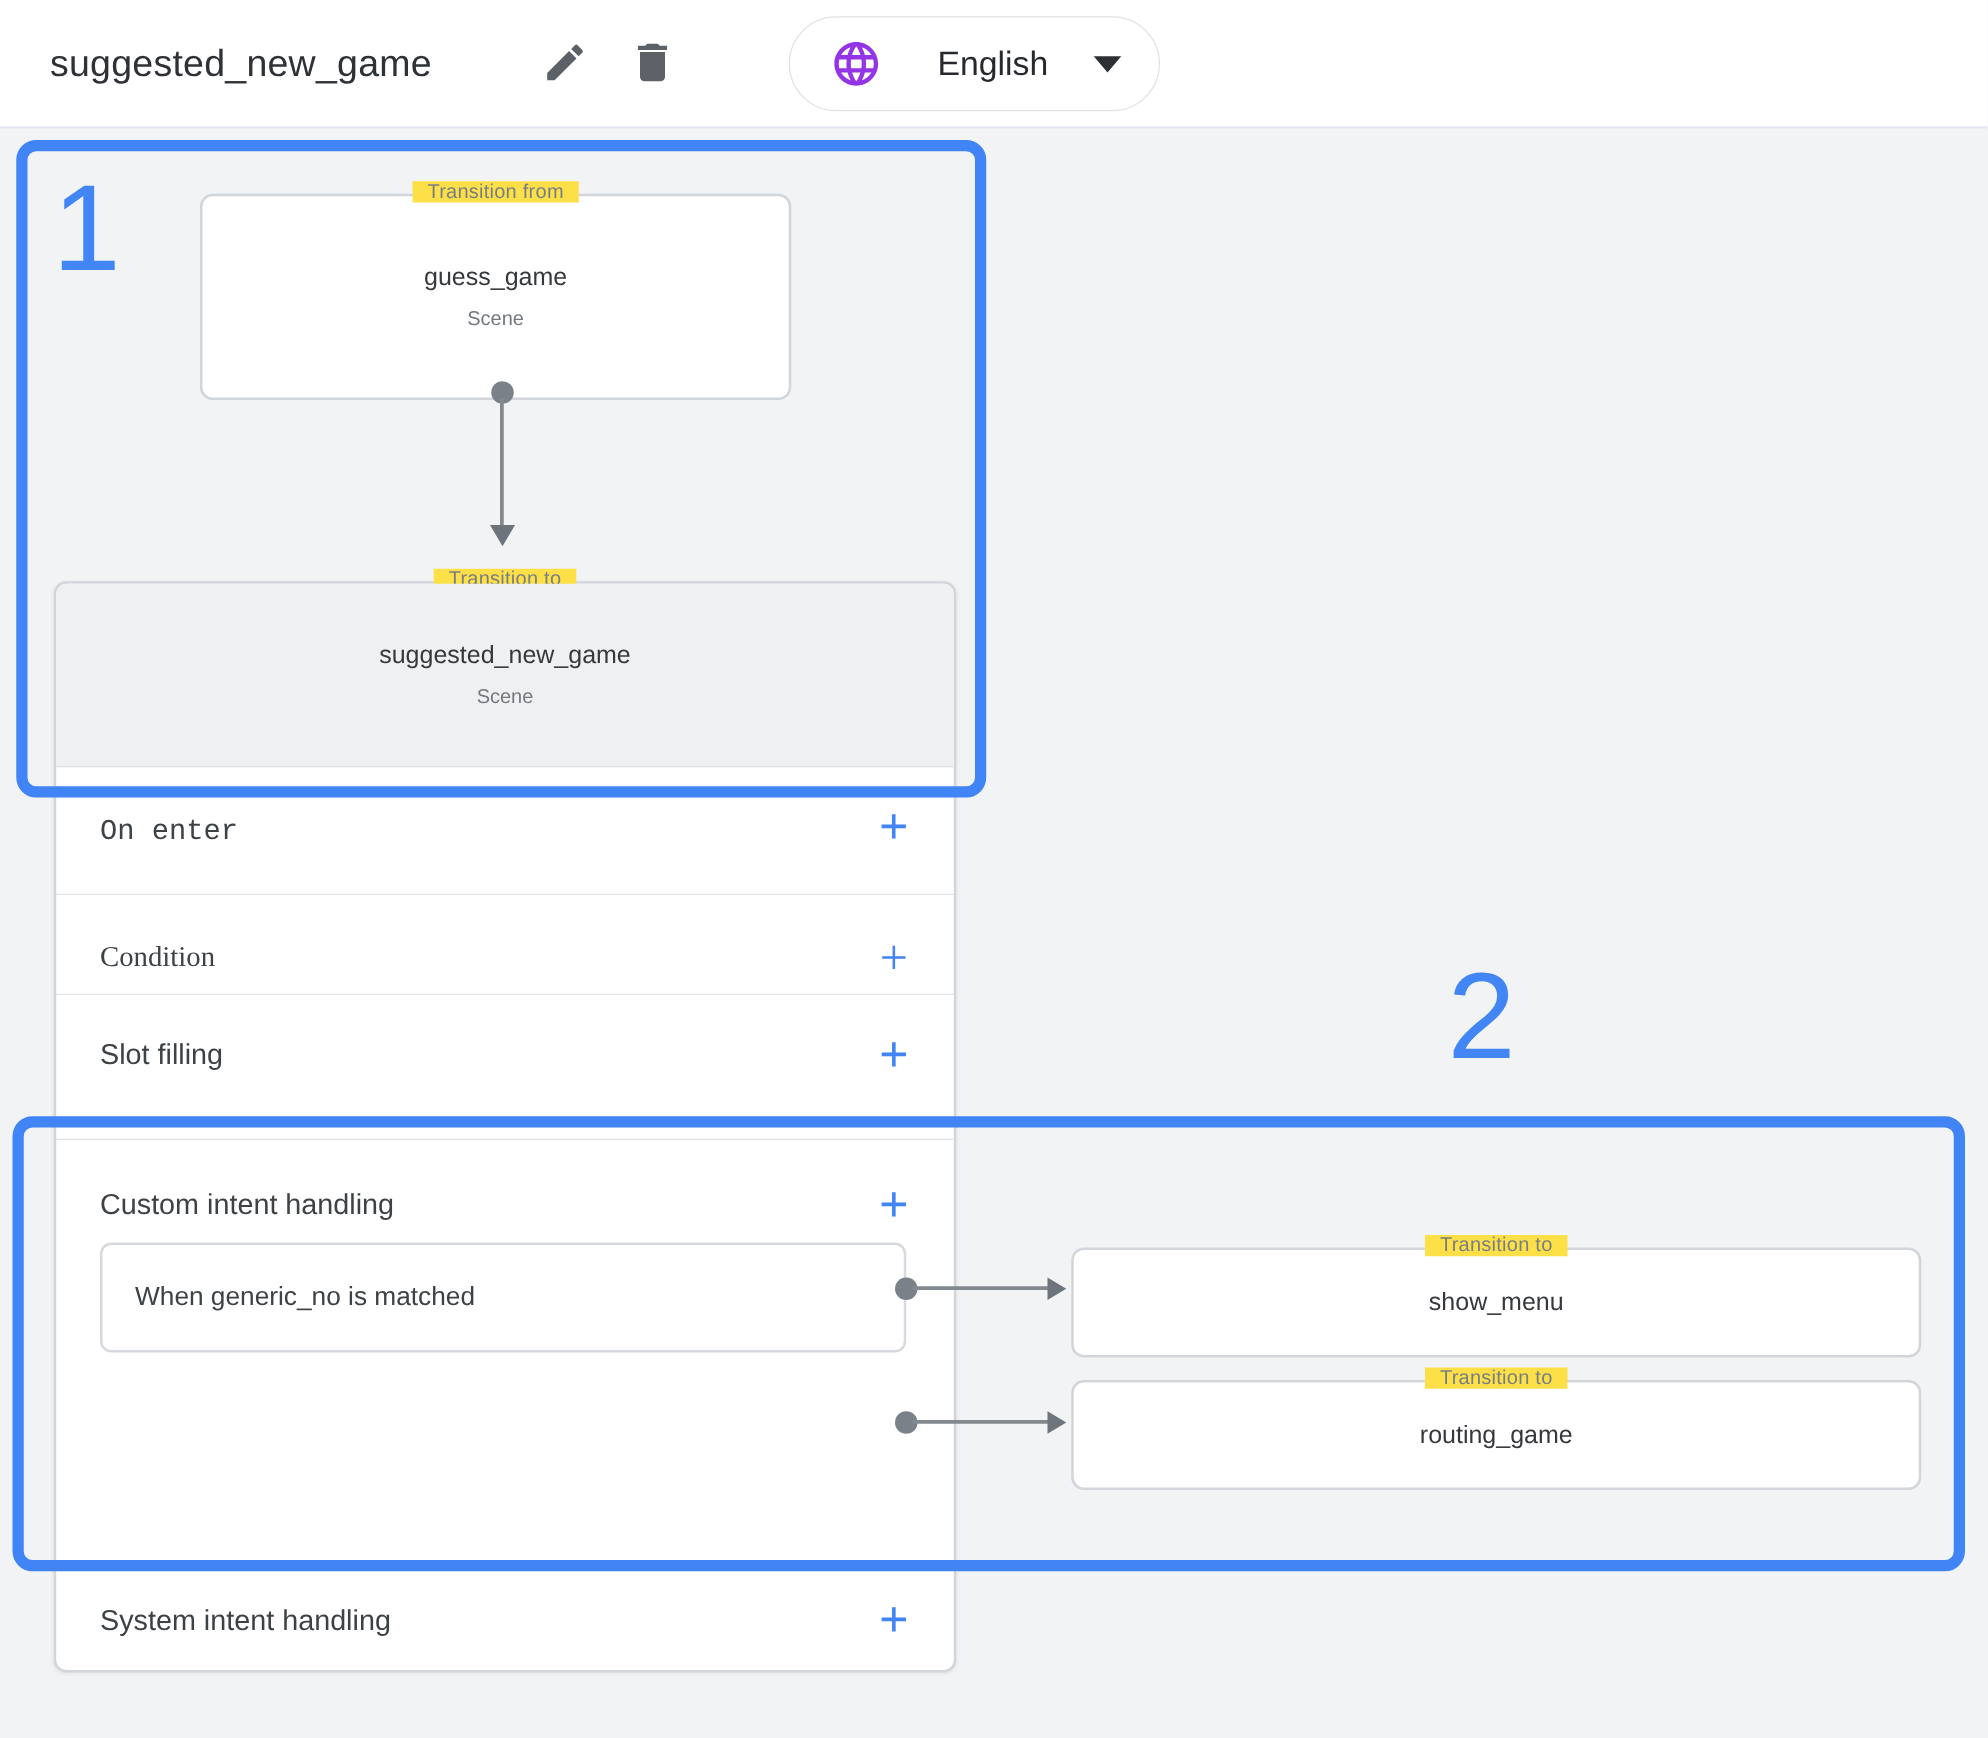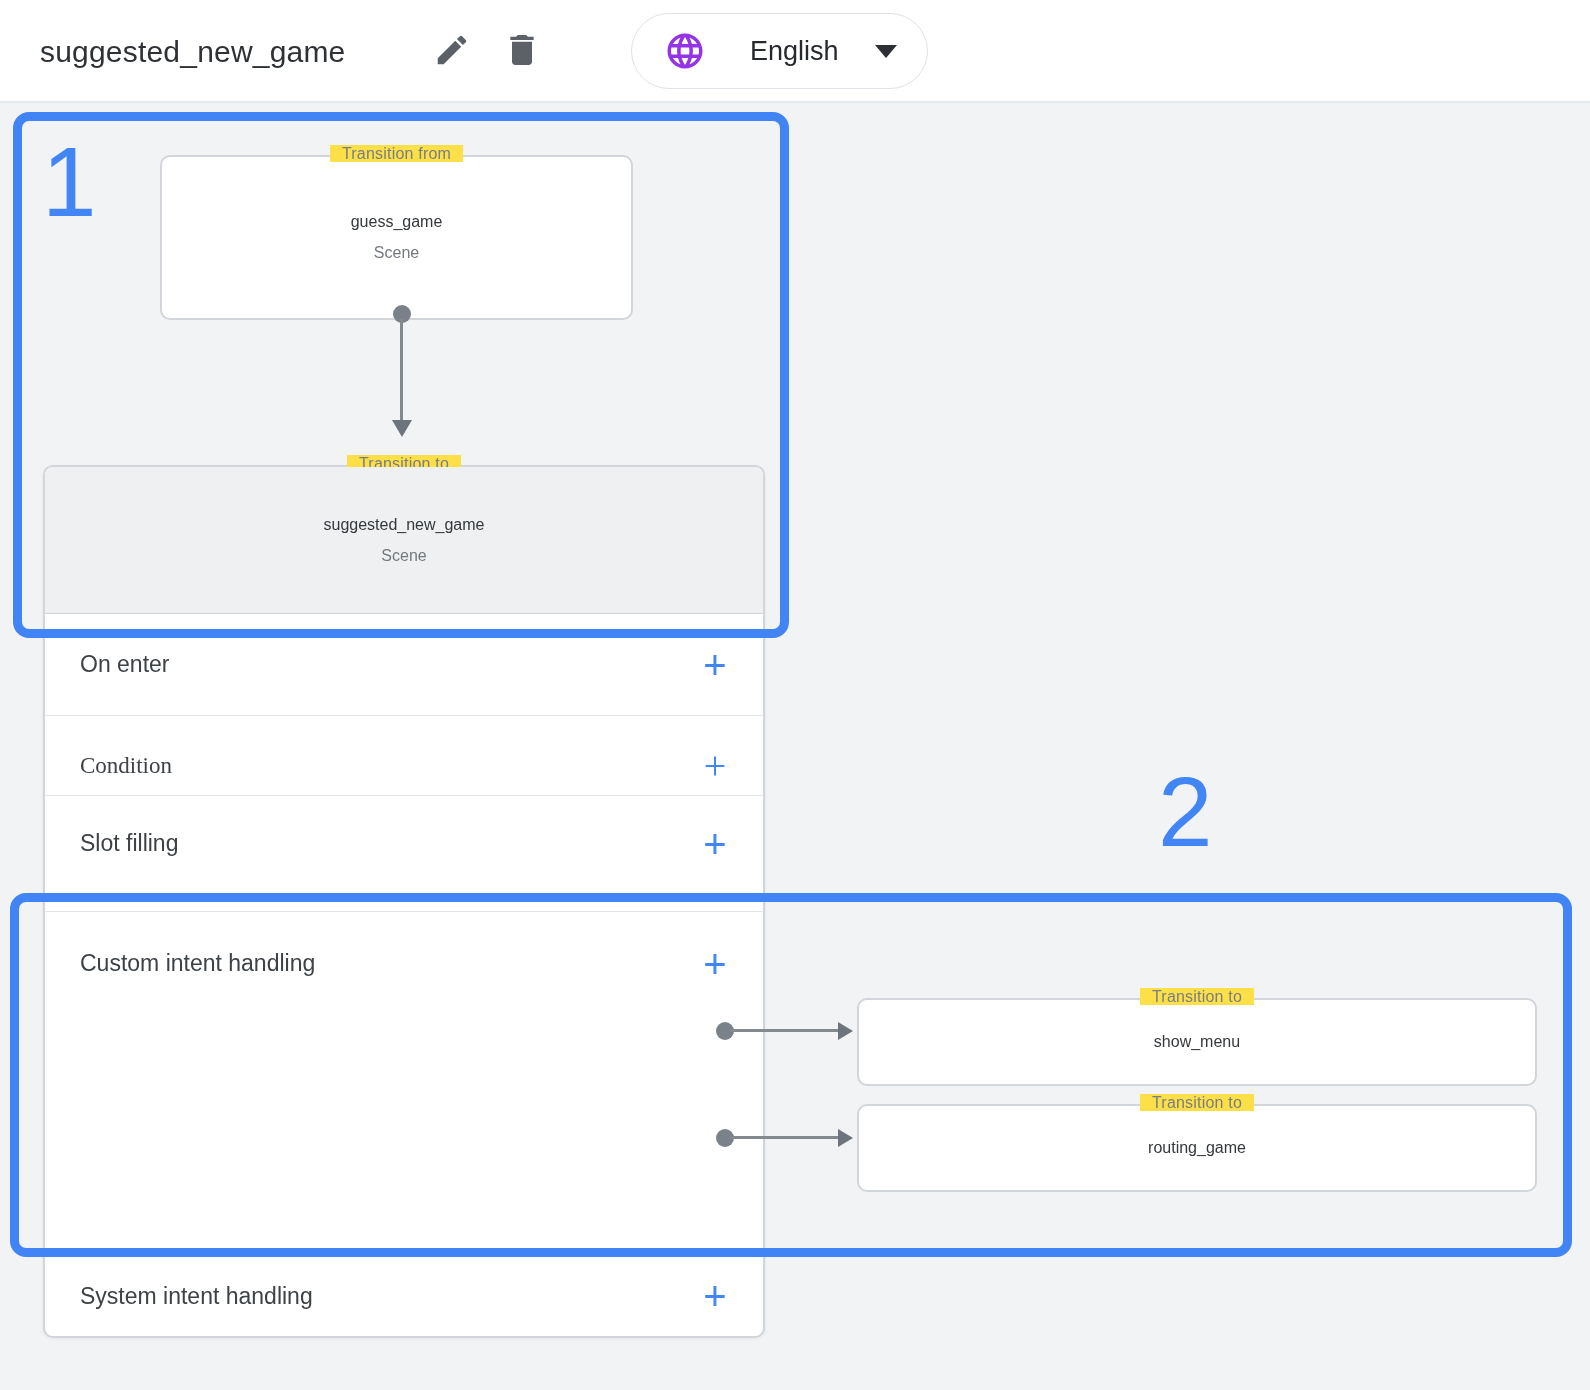--- a/index.html
+++ b/index.html
@@ -54,21 +54,21 @@
   }
   .legend span {
     background:#fde047; padding:0 12px;
     font-size:16px; color:#787e86; letter-spacing:.2px;
   }
   .node-body {
     width:100%; height:100%;
     display:flex; flex-direction:column; align-items:center; justify-content:center;
     gap:13px;
   }
-  .node-title { font-size:16px; color:#35383c; }
+  .node-title { font-size:20px; color:#35383c; }
   .node-sub   { font-size:16px; color:#74797f; }
   
   .scene-card {
     position:absolute; left:43px; top:360px; width:722px; height:873px;
     background:#ffffff; border:2px solid #d2d6db; border-radius:10px;
     box-shadow:0 1px 3px rgba(60,64,67,.08);
   }
   .scene-card-header {
     position:absolute; left:0; top:0; width:100%; height:147px;
     background:#eef0f1; border-bottom:1px solid #d2d6db;
@@ -166,39 +166,42 @@
   <div class="scene-card">
     <div class="legend">
       <span>Transition to</span>
     </div>
 
     <div class="scene-card-header">
       <div class="node-title">suggested_new_game</div>
       <div class="node-sub">Scene</div>
     </div>
 
-    <div class="row" style="top:147px; height:101px;">
+    <div class="row" style="top:147px; height:101px;font-family:Liberation Mono, monospace;">
       <span class="row-label">On enter</span>
       <span class="plus-btn">+</span>
     </div>
 
     <div class="row row-divided" style="top:248px; height:100px;font-family:Liberation Serif, serif;">
       <span class="row-label">Condition</span>
       <span class="plus-btn">+</span>
     </div>
 
     <div class="row row-divided" style="top:328px; height:96px;">
       <span class="row-label">Slot filling</span>
       <span class="plus-btn">+</span>
     </div>
 
     <div class="row row-divided" style="top:444px; height:342px; align-items:flex-start;">
       <span class="row-label" style="margin-top:38px;">Custom intent handling</span>
       <span class="plus-btn" style="top:52px;">+</span>
     </div>
+    <div class="handler-box" style="top:527px;">
+      <span>When generic_no is matched</span>
+    </div>
 
     <div class="row row-divided" style="top:786px; height:85px;">
       <span class="row-label">System intent handling</span>
       <span class="plus-btn">+</span>
     </div>
   </div>
 
   <div class="conn-dot" style="left:716px; top:917px;"></div>
   <div class="conn-line-h" style="left:730px; top:924px; width:110px;"></div>
   <div class="arrow-right" style="left:838px; top:917px;"></div>

